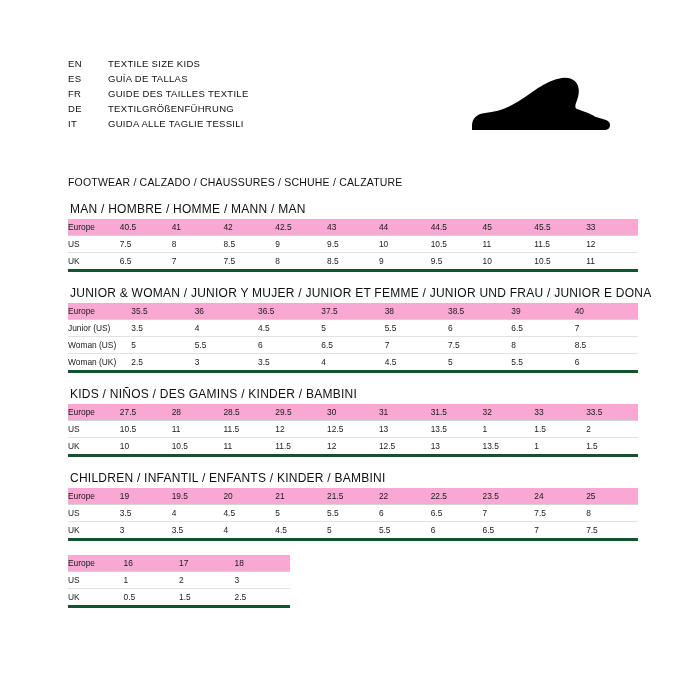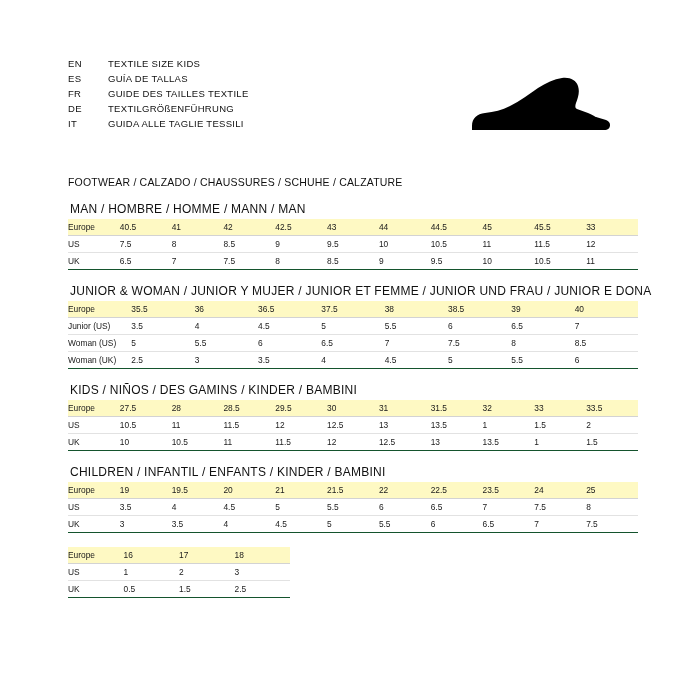--- a/index.html
+++ b/index.html
@@ -84,27 +84,27 @@
     width: 222px;
   }
   table.sizes td {
     padding: 3px 0 3px 0;
     border-bottom: 1px solid #e2e2e2;
     text-align: left;
     color: #1a1a1a;
     white-space: nowrap;
   }
   table.sizes tr.head td {
-    background: #fef9c3;
+    background: #f9a8d4;
     border-bottom: 1px solid #d3d3d3;
     font-weight: normal;
     margin-top: 44px;
   }
   table.sizes tr.last td {
-    border-bottom: 1px solid #14532d;
+    border-bottom: 3px solid #14532d;
   }
   td.rowlabel {
     padding-left: 6px;
   }
 </style>
 </head>
 <body>
 
 <div class="page">
 

